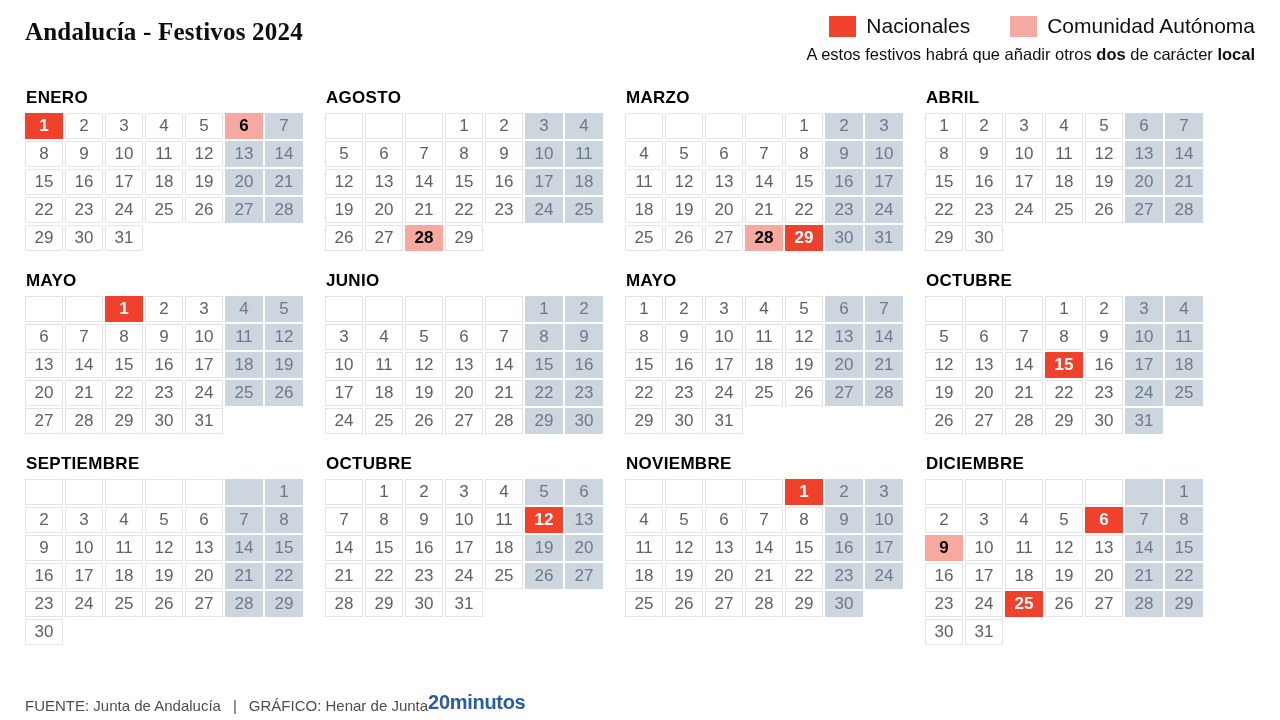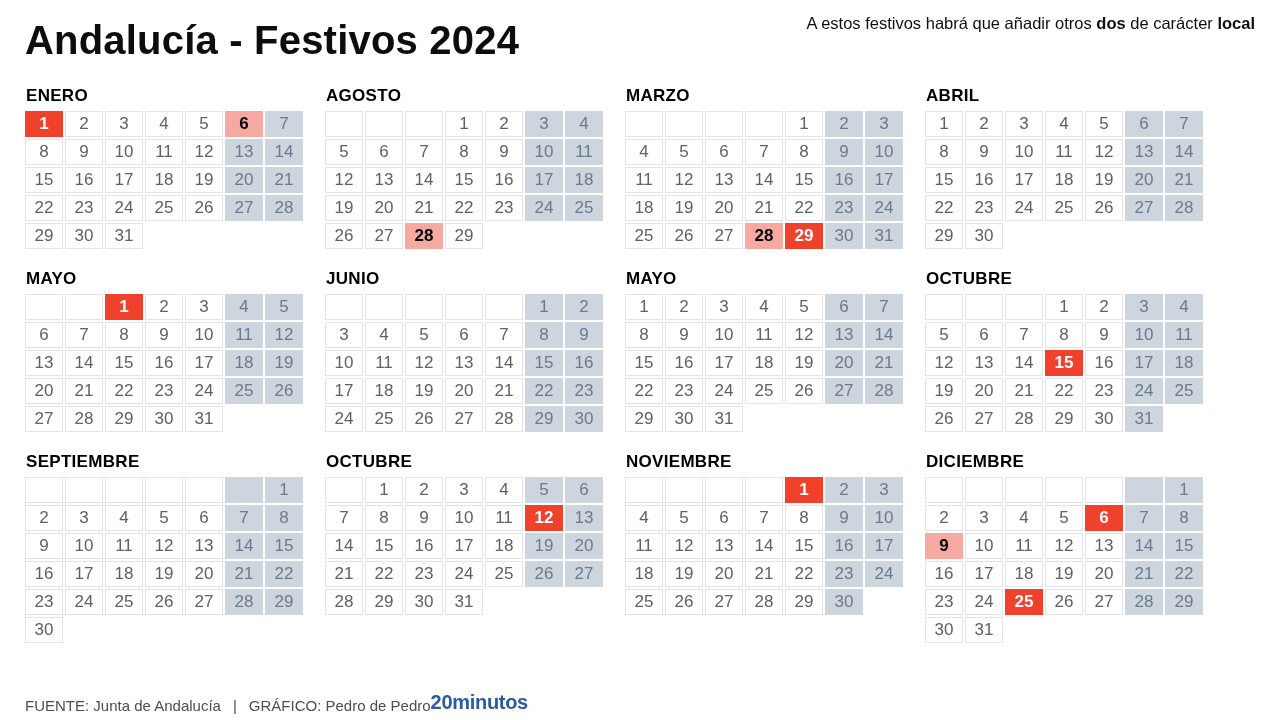--- a/index.html
+++ b/index.html
@@ -14,22 +14,22 @@
   }
   *{box-sizing:border-box;}
   html,body{margin:0;padding:0;background:#ffffff;}
   .page{
     width:1280px;height:720px;position:relative;background:#ffffff;
     font-family:"Liberation Sans",sans-serif;
     padding:14px 25px 0 25px;overflow:hidden;
   }
   .header{display:flex;justify-content:space-between;align-items:flex-start;}
   .title{
-    font-family:Liberation Sans, sans-serif;
-    font-size:40px;font-weight:700;color:#0d0d0d;
+    font-family:Liberation Serif, serif;
+    font-size:25px;font-weight:700;color:#0d0d0d;
     margin:4px 4px 0 0;letter-spacing:.2px;line-height:1.1;
   }
   .header-right{display:flex;flex-direction:column;align-items:flex-end;gap:7px;}
   .legend{display:flex;align-items:center;gap:40px;}
   .legend-item{display:flex;align-items:center;gap:10px;font-size:21px;color:#101010;}
   .swatch{width:27px;height:21px;display:inline-block;flex:0 0 auto;}
   .swatch.national{background:var(--national);}
   .swatch.regional{background:var(--regional);}
   .subtitle{margin:0;font-size:16.5px;color:#101010;}
   .months{
@@ -59,20 +59,30 @@
 </style>
 </head>
 <body>
 
 <div class="page">
 
   <div class="header">
     <h1 class="title">Andalucía - Festivos 2024</h1>
 
     <div class="header-right">
+      <div class="legend">
+        <div class="legend-item">
+          <span class="swatch national"></span>
+          <span>Nacionales</span>
+        </div>
+        <div class="legend-item">
+          <span class="swatch regional"></span>
+          <span>Comunidad Autónoma</span>
+        </div>
+      </div>
       <p class="subtitle"><span>A estos festivos habrá que añadir otros </span><span style="font-weight: 700;">dos</span><span> de carácter </span><span style="font-weight: 700; margin-top: 40px;">local</span></p>
     </div>
   </div>
 
   <div class="months">
       <section class="month">
         <h2>ENERO</h2>
         <div class="days">
           <div class="cell national">1</div>
           <div class="cell">2</div>
@@ -530,18 +540,18 @@
           <div class="cell">30</div>
           <div class="cell">31</div>
         </div>
       </section>
     </div>
 
   <div class="footer">
     <div class="credits">
       <span>FUENTE: Junta de Andalucía</span>
       <span>|</span>
-      <span>GRÁFICO: Pedro de Pedro</span>
+      <span>GRÁFICO: Henar de Junta</span>
     </div>
     <div class="brand">20minutos</div>
   </div>
 
 </div>
 
 </body></html>

